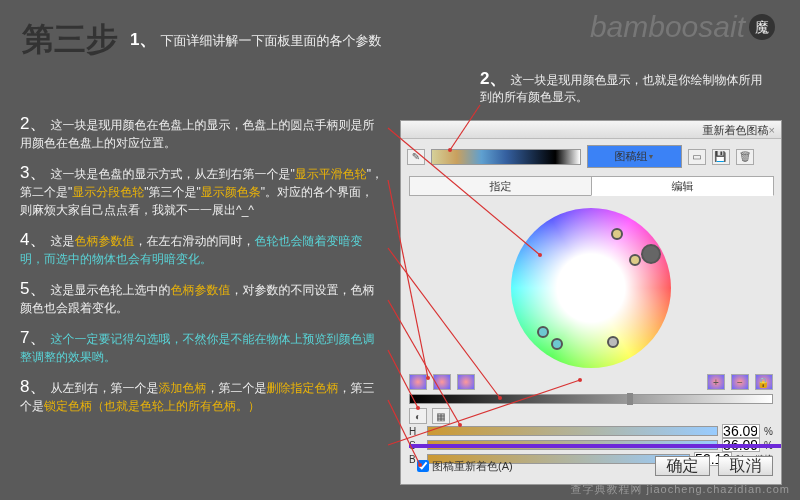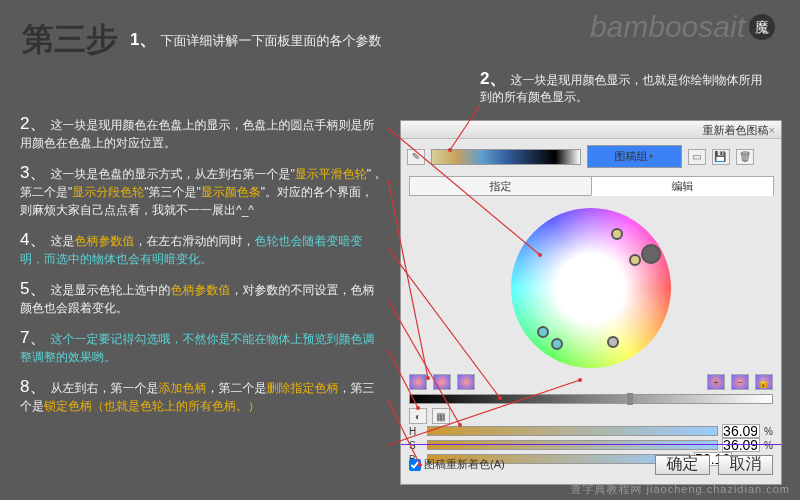--- a/index.html
+++ b/index.html
@@ -41,21 +41,21 @@
 .bright:after{content:"";position:absolute;top:-2px;left:60%;width:6px;height:12px;background:#888}
 .params{display:flex;align-items:center;gap:4px;font-size:10px}
 .params .k{width:14px}
 .params .bar{flex:1;height:10px;border:1px solid #999;background:linear-gradient(90deg,#c93,#9cf)}
 .params input{width:38px;height:14px;font-size:14px;border:1px solid #aaa;text-align:right;padding-right:2px}
 .hand-icons{display:flex;gap:5px;margin-top:3px}
 .colR .lbl{font-size:11px;color:#333;margin-bottom:4px}
 .swatch{display:flex;align-items:center;gap:4px;margin-top:4px}
 .swatch .tri{font-size:9px;color:#333}
 .swatch .g{width:48px;height:14px;background:linear-gradient(90deg,#111,#eee);border:1px solid #999}
-.p-bot{position:absolute;bottom:0;left:0;right:0;height:40px;border-top:1px solid #6d28d9;padding:4px 8px;display:flex;align-items:center;justify-content:space-between}
+.p-bot{position:absolute;bottom:0;left:8px;right:0;height:40px;border-top:4px solid #6d28d9;padding:4px 8px;display:flex;align-items:center;justify-content:space-between}
 .p-bot label{font-size:11px;display:flex;align-items:center;gap:3px}
 .p-bot input[type=checkbox]{width:12px;height:12px}
 .btns{display:flex;gap:8px}
 .btn{width:55px;height:20px;border:1px solid #888;background:linear-gradient(#fff,#ddd);font-size:16px;display:flex;align-items:center;justify-content:center}
 .wm{position:absolute;bottom:3px;right:10px;font-size:11px;color:#999;letter-spacing:1px}
 svg.arrows{position:absolute;top:0;left:0;width:800px;height:500px;pointer-events:none}
 svg.arrows line{stroke:#d83333;stroke-width:1.2}
 svg.arrows circle{fill:#d83333}
 </style>
 </head>

